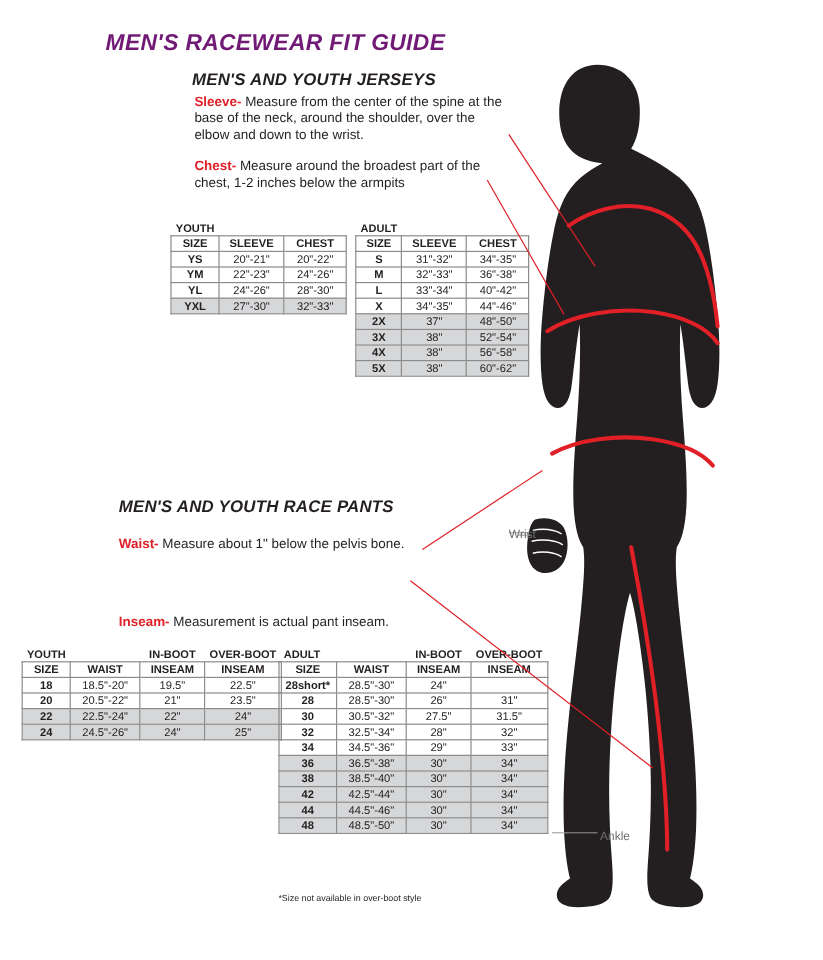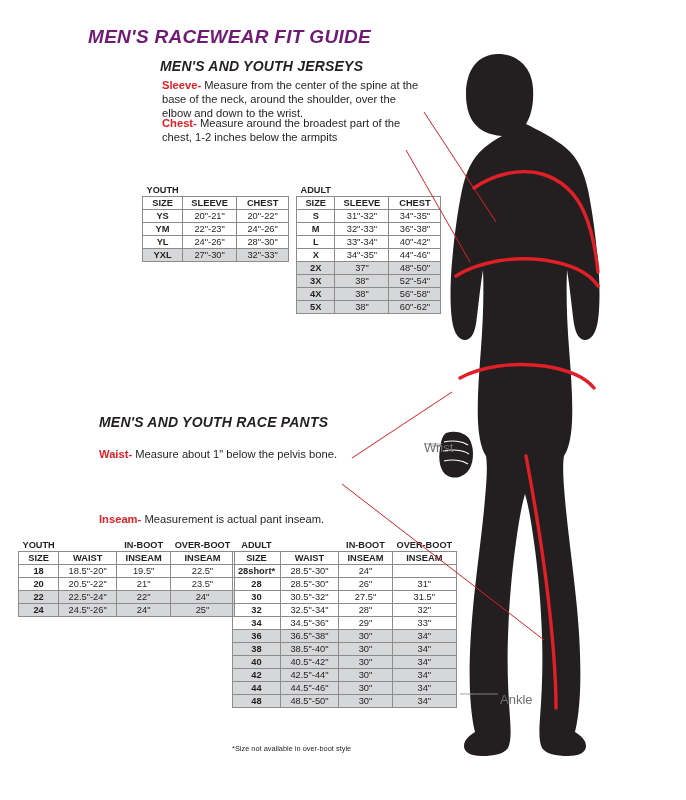--- a/index.html
+++ b/index.html
@@ -31,21 +31,21 @@
 
   
   .defn {
     position:absolute;
     font-size:11.2px;
     line-height:14.2px;
     color:#231f20;
   }
   .defn .term { color:#e01f26; font-weight:bold; }
   #sleeve-def { left:162px; top:78px; width:262px; }
-  #chest-def  { left:162px; top:116px; width:250px; }
+  #chest-def  { left:162px; top:132px; width:250px; }
   #waist-def  { left:99px;  top:447px; width:300px; }
   #inseam-def { left:99px;  top:474px; width:320px;margin-top:38px; }
 
   
   .tbl {
     position:absolute;
     border-collapse:collapse;
     font-size:9.3px;
     color:#231f20;
   }
@@ -59,21 +59,21 @@
     box-sizing:border-box;
   }
   .tbl .hdr td {
     font-weight:bold;
     font-size:9.2px;
     border:none;
     padding-bottom:1px;
     text-align:center;
     vertical-align:bottom;
   }
-  .tbl .hdr td.lbl { text-align:center; }
+  .tbl .hdr td.lbl { text-align:left; }
   .tbl tr.shade td { background:#d6d7d9; }
   .tbl td.sizecol { font-weight:bold; }
 
   
   #youth-jersey-table { left:142px; top:183px; }
   #adult-jersey-table { left:296px; top:183px; }
   #youth-pants-table  { left:18px;  top:538px; }
   #adult-pants-table  { left:232px; top:538px; }
 
   
@@ -107,21 +107,21 @@
     position:absolute; left:386px; top:48px;
     width:300px; height:742px;
   }
   #figure-wrap svg { display:block; }
 
   
   #leaders { position:absolute; left:0; top:0; width:686px; height:800px; pointer-events:none; }
 
   .anno-label {
     position:absolute;
-    font-size:13px;
+    font-size:10px;
     color:#6d6e71;
   }
   #wrist-label { left:424px; top:440px; }
   #ankle-label { left:500px; top:692px; }
 </style>
 </head>
 <body>
 
 <div class="page">
 
@@ -341,26 +341,20 @@
         </tr>
         <tr class="shade">
           <td class="sizecol">36</td>
           <td>36.5"-38"</td>
           <td>30"</td>
           <td>34"</td>
         </tr>
         <tr class="shade">
           <td class="sizecol">38</td>
           <td>38.5"-40"</td>
-          <td>30"</td>
-          <td>34"</td>
-        </tr>
-        <tr class="shade">
-          <td class="sizecol">40</td>
-          <td>40.5"-42"</td>
           <td>30"</td>
           <td>34"</td>
         </tr>
         <tr class="shade">
           <td class="sizecol">42</td>
           <td>42.5"-44"</td>
           <td>30"</td>
           <td>34"</td>
         </tr>
         <tr class="shade">

